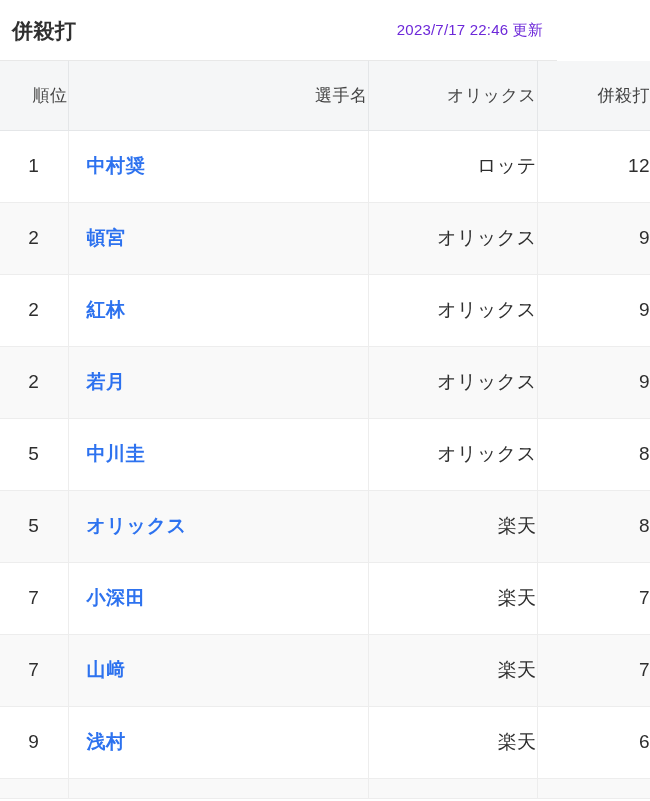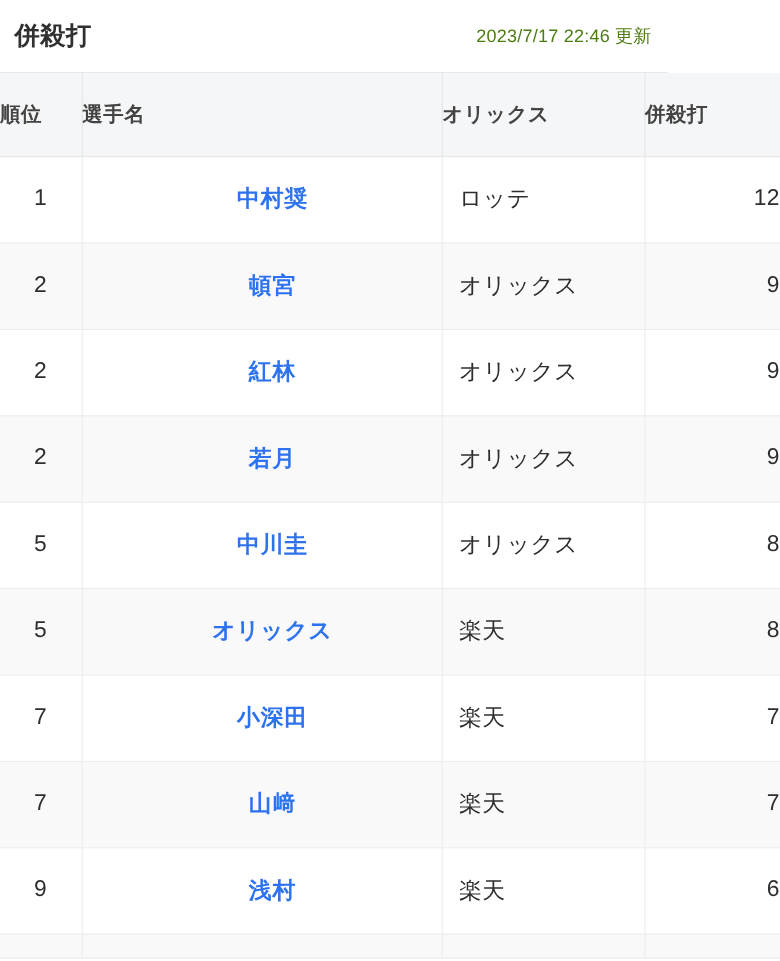--- a/index.html
+++ b/index.html
@@ -34,46 +34,46 @@
   .page-title {
     font-size: 21px;
     font-weight: bold;
     color: #303030;
     letter-spacing: 0.5px;
     line-height: 1;
   }
 
   .updated-at {
     font-size: 15px;
-    color: #4d7c0f;
+    color: #6d28d9;
     letter-spacing: 0.2px;
     white-space: nowrap;
   }
 
   
   .rank-table {
     width: 650px;
     border-collapse: collapse;
     table-layout: fixed;
   }
 
   .rank-table col.c-rank  { width: 68px;  }
   .rank-table col.c-name  { width: 300px; }
   .rank-table col.c-team  { width: 169px; }
   .rank-table col.c-value { width: 113px; }
 
   .rank-table thead th {
     background: #f5f6f7;
     height: 69px;
     font-size: 17px;
-    font-weight: bold;
+    font-weight: normal;
     color: #444444;
     border-bottom: 1px solid #e4e6e8;
     border-right: 1px solid #e4e6e8;
-    text-align: left;
+    text-align: right;
     vertical-align: middle;
     letter-spacing: 0.5px;
   }
   .rank-table thead th.c-value-h { border-right: none; }
 
   .rank-table tbody td {
     height: 72px;
     border-bottom: 1px solid #ededed;
     border-right: 1px solid #ededed;
     vertical-align: middle;
@@ -87,35 +87,35 @@
   .rank-table tbody tr.row-odd  td { background: #ffffff; }
 
   .cell-rank {
     text-align: center;
     font-size: 18px;
     color: #3b3b3b;
   }
 
   .cell-name {
     padding-left: 18px;
-    text-align: center;
+    text-align: left;
   }
 
   .player-link {
     color: #2d72ef;
     font-size: 19px;
     font-weight: bold;
     text-decoration: none;
     letter-spacing: 0.6px;
     cursor: pointer;
   }
 
   .cell-team {
     padding-left: 14px;
-    text-align: left;
+    text-align: right;
     font-size: 18px;
     color: #3b3b3b;
   }
 
   .cell-value {
     text-align: right;
     font-size: 19px;
     color: #2e2e2e;
   }
 

